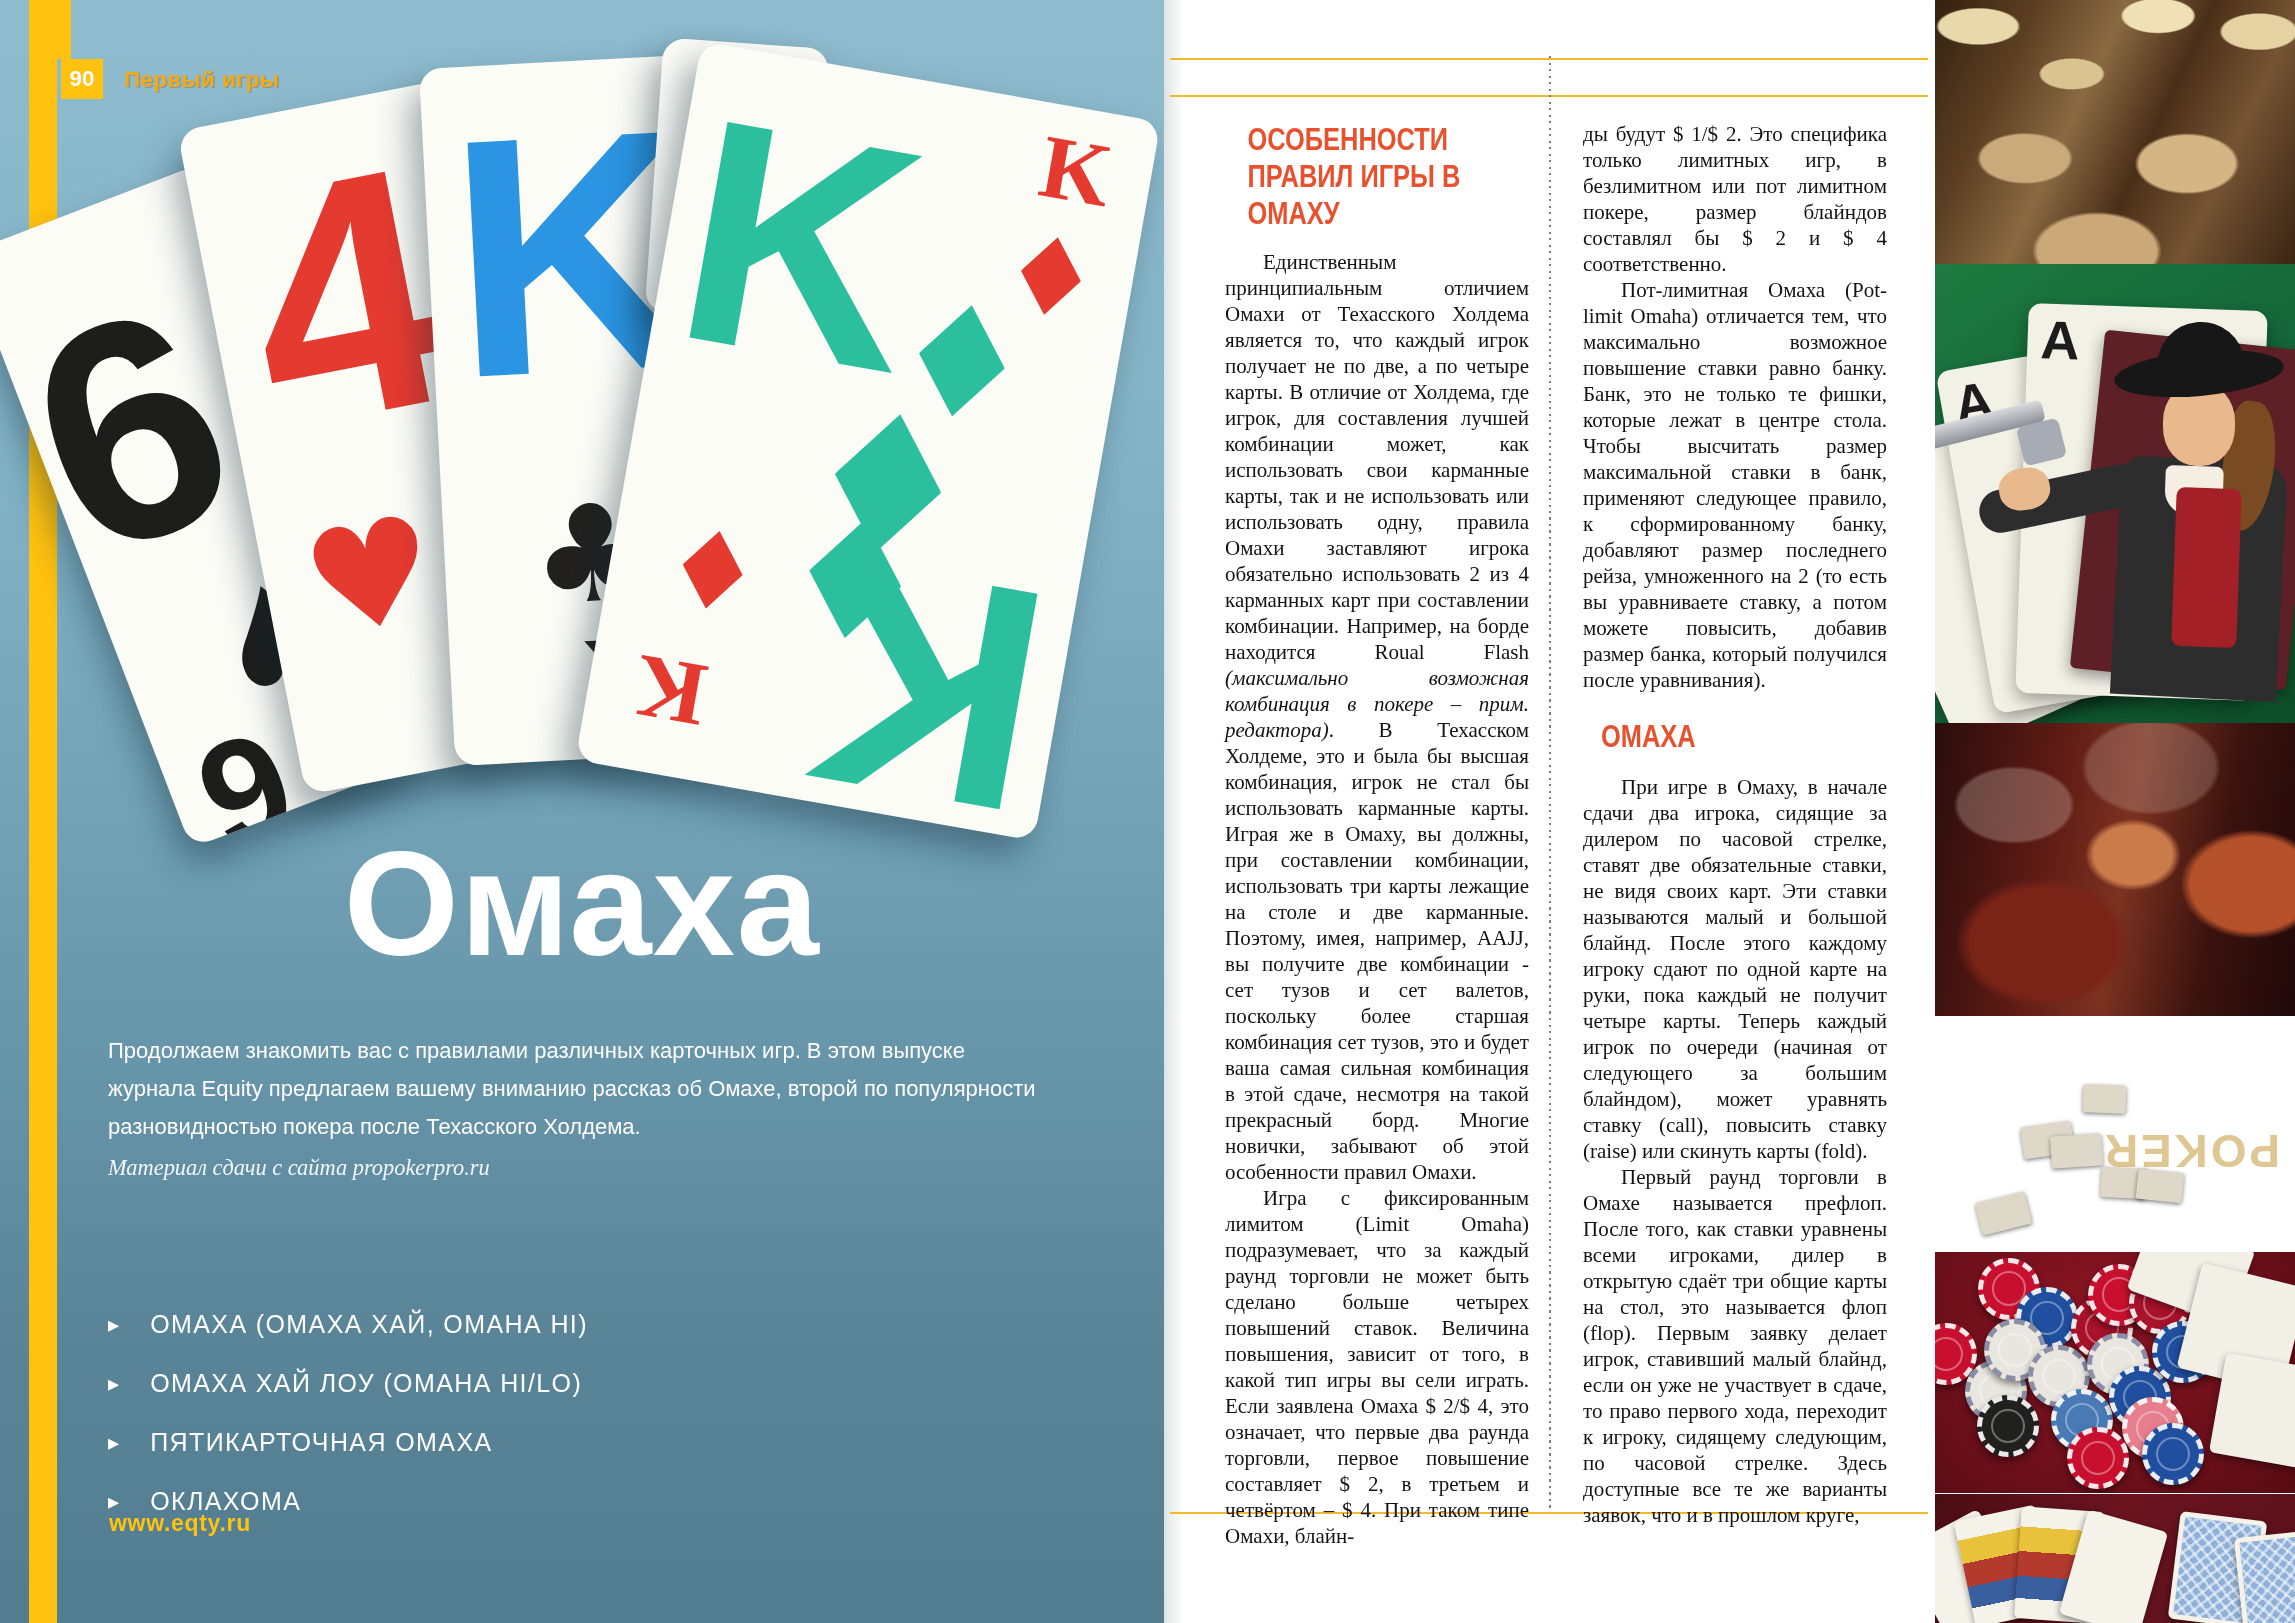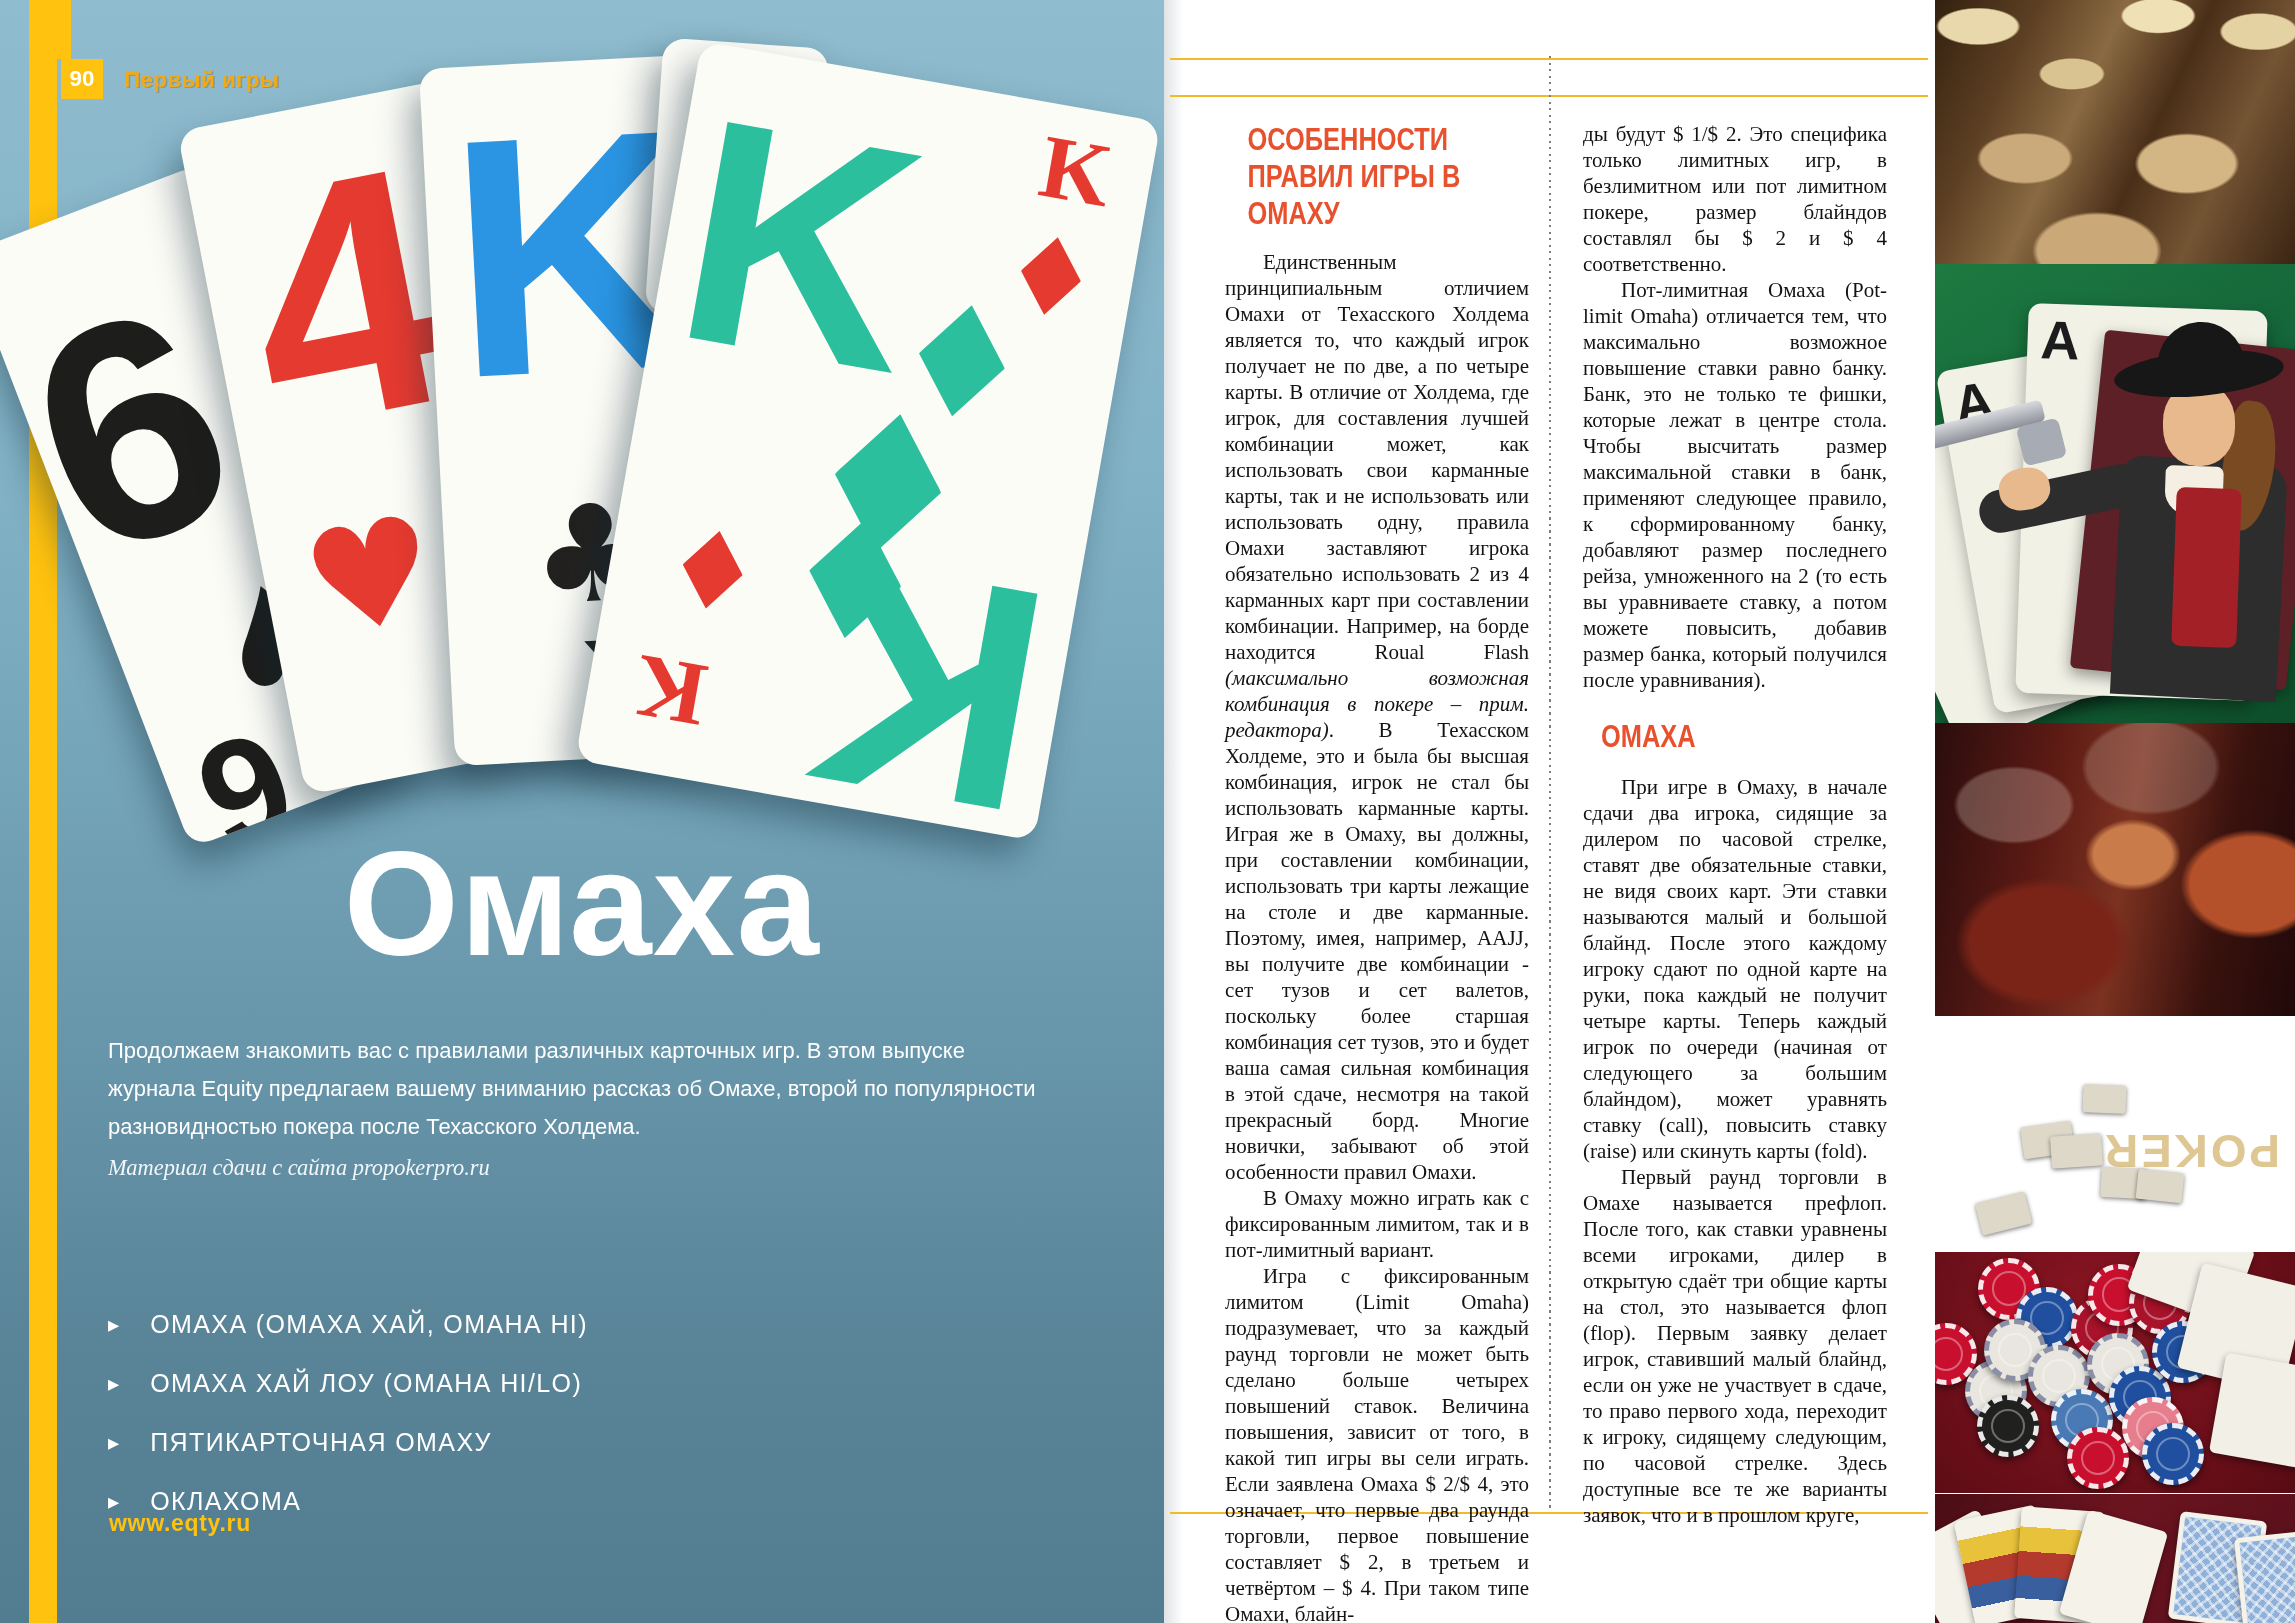--- a/index.html
+++ b/index.html
@@ -256,42 +256,41 @@
         <li>
           <span class="tri">▶</span>
           <span class="v-label">ОМАХА (ОМАХА ХАЙ, ОМАНА HI)</span>
         </li>
         <li>
           <span class="tri">▶</span>
           <span class="v-label">ОМАХА ХАЙ ЛОУ (ОМАНА HI/LO)</span>
         </li>
         <li>
           <span class="tri">▶</span>
-          <span class="v-label">ПЯТИКАРТОЧНАЯ ОМАХУ</span>
+          <span class="v-label">ПЯТИКАРТОЧНАЯ ОМАХА</span>
         </li>
         <li>
           <span class="tri">▶</span>
           <span class="v-label">ОКЛАХОМА</span>
         </li>
       </ul>
     <div class="lp-site">www.eqty.ru</div>
   </section>
 
   <section class="page-right">
     <div class="gutter-shade"></div>
     <div class="rule rule-t1"></div>
     <div class="rule rule-t2"></div>
     <div class="rule rule-b"></div>
     <div class="col-divider"></div>
 
     <div class="col col1">
       <h2><span class="h2-wrap">ОСОБЕННОСТИ ПРАВИЛ ИГРЫ В ОМАХУ</span></h2>
       <div>
           <p class="para">Единственным принципиальным отличием Омахи от Техасского Холдема является то, что каждый игрок получает не по две, а по четыре карты. В отличие от Холдема, где игрок, для составления лучшей комбинации может, как использовать свои карманные карты, так и не использовать или использовать одну, правила Омахи заставляют игрока обязательно использовать 2 из 4 карманных карт при составлении комбинации. Например, на борде находится Roual Flash <i>(максимально возможная комбинация в покере – прим. редактора)</i>. В Техасском Холдеме, это и была бы высшая комбинация, игрок не стал бы использовать карманные карты. Играя же в Омаху, вы должны, при составлении комбинации, использовать три карты лежащие на столе и две карманные. Поэтому, имея, например, AAJJ, вы получите две комбинации - сет тузов и сет валетов, поскольку более старшая комбинация сет тузов, это и будет ваша самая сильная комбинация в этой сдаче, несмотря на такой прекрасный борд. Многие новички, забывают об этой особенности правил Омахи.</p>
-          <p class="para">В Омаху можно играть как с фиксированным лимитом, так и в пот-лимитный вариант.</p>
           <p class="para">Игра с фиксированным лимитом (Limit Omaha) подразумевает, что за каждый раунд торговли не может быть сделано больше четырех повышений ставок. Величина повышения, зависит от того, в какой тип игры вы сели играть. Если заявлена Омаха $ 2/$ 4, это означает, что первые два раунда торговли, первое повышение составляет $ 2, в третьем и четвёртом – $ 4. При таком типе Омахи, блайн-</p>
         </div>
     </div>
 
     <div class="col col2">
       <div>
           <p class="para flush">ды будут $ 1/$ 2. Это специфика только лимитных игр, в безлимитном или пот лимитном покере, размер блайндов составлял бы $ 2 и $ 4 соответственно.</p>
           <p class="para">Пот-лимитная Омаха (Pot-limit Omaha) отличается тем, что максимально возможное повышение ставки равно банку. Банк, это не только те фишки, которые лежат в центре стола. Чтобы высчитать размер максимальной ставки в банк, применяют следующее правило, к сформированному банку, добавляют размер последнего рейза, умноженного на 2 (то есть вы уравниваете ставку, а потом можете повысить, добавив размер банка, который получился после уравнивания).</p>
         </div>
       <h2 class="h2-omaha">ОМАХА</h2>

